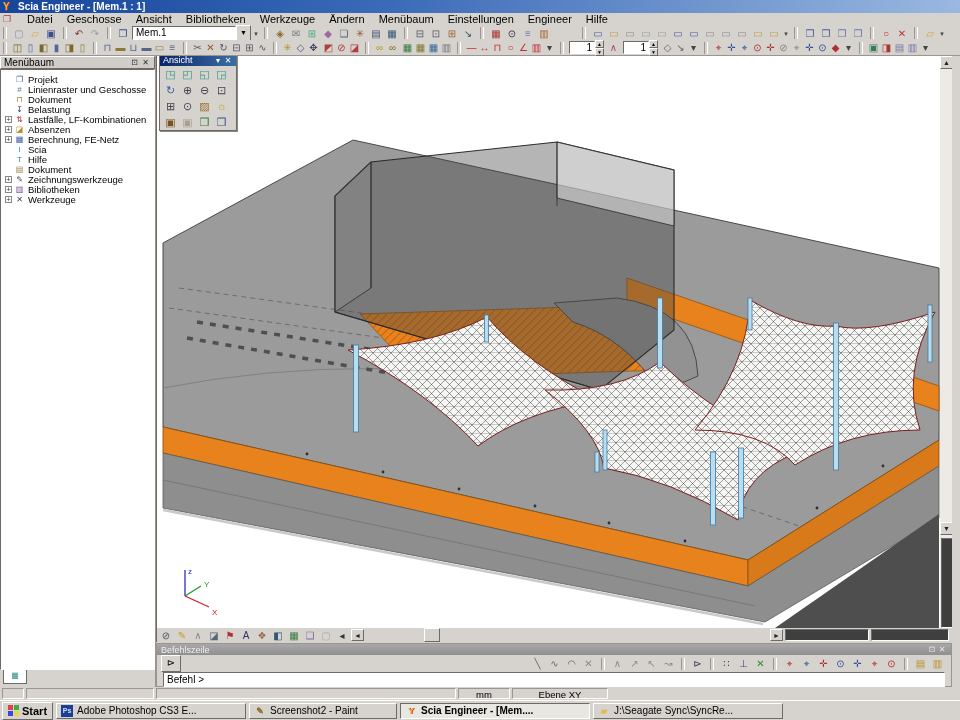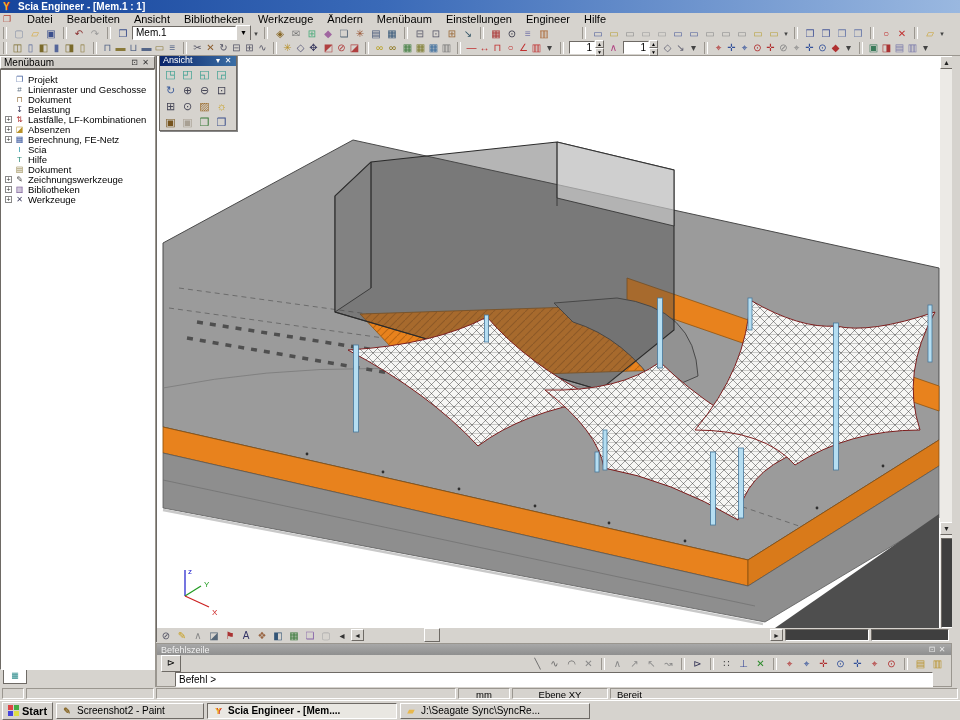--- a/index.html
+++ b/index.html
@@ -64,21 +64,21 @@
   .pal-row .tbi{width:17px;height:14px;font-size:11px;}
   
   #cmdpanel{left:156px;top:643px;width:796px;height:44px;background:#d6d3ce;border:1px solid #9a968f;box-sizing:border-box;}
   #cmd-header{height:11px;background:linear-gradient(#a8a8a8,#8f8f8f);color:#f0f0f0;font-size:9px;display:flex;align-items:center;padding:0 4px;}
   #cmd-header .sp{flex:1;}
   #cmd-header .hbtn{width:10px;text-align:center;color:#e8e8e8;font-size:8px;}
   #cmd-toolrow{height:17px;display:flex;align-items:center;padding:0 4px;}
   #cmd-toolrow .pointer-btn{width:18px;height:15px;background:#d6d3ce;border:1px solid;border-color:#fff #6e6a65 #6e6a65 #fff;font-size:10px;text-align:center;line-height:14px;}
   #cmd-icons{margin-left:auto;display:flex;align-items:center;}
   #cmd-icons .tbi{width:17px;height:14px;}
-  #cmd-input-row{height:15px;display:flex;align-items:center;padding:0 18px;}
+  #cmd-input-row{height:15px;display:flex;align-items:center;padding:0 6px;}
   #cmd-input{flex:1;height:13px;background:#fff;border:1px solid;border-color:#6e6a65 #fff #fff #6e6a65;font-size:10px;line-height:13px;padding:0 3px;}
   
   #statusbar{left:0;top:687px;width:960px;height:13px;background:#d6d3ce;display:flex;align-items:center;gap:2px;padding:0 2px;box-sizing:border-box;}
   .st-panel{height:11px;border:1px solid;border-color:#9a968f #fff #fff #9a968f;font-size:9.5px;line-height:11px;padding:0 6px;box-sizing:border-box;}
   .st-0{width:22px;}.st-1{width:128px;}.st-2{width:300px;}.st-3{width:52px;text-align:center;}.st-4{width:96px;text-align:center;}.st-5{flex:1;}
   
   #taskbar{left:0;top:700px;width:960px;height:20px;background:#d6d3ce;border-top:1px solid #fff;display:flex;align-items:center;gap:3px;padding:0 2px;box-sizing:border-box;}
   #start-btn{height:16px;display:flex;align-items:center;gap:3px;padding:0 5px;background:#d6d3ce;border:1px solid;border-color:#fff #6e6a65 #6e6a65 #fff;font-weight:bold;font-size:11px;}
   .winflag{display:grid;grid-template-columns:5px 5px;grid-template-rows:5px 5px;gap:1px;}
   .winflag i{display:block;}
@@ -97,21 +97,21 @@
 
 <div id="titlebar" class="abs">
   <span id="app-logo">Y</span>
   <span>Scia Engineer - [Mem.1 : 1]</span>
 </div>
 
 <div id="menubar" class="abs">
   <span id="mdi-doc-icon">❐</span>
   <span id="menu-items" style="display:flex;">
       <span class="menu-item">Datei</span>
-      <span class="menu-item">Bearbeiten</span>
+      <span class="menu-item">Geschosse</span>
       <span class="menu-item">Ansicht</span>
       <span class="menu-item">Bibliotheken</span>
       <span class="menu-item">Werkzeuge</span>
       <span class="menu-item">Ändern</span>
       <span class="menu-item">Menübaum</span>
       <span class="menu-item">Einstellungen</span>
       <span class="menu-item">Engineer</span>
       <span class="menu-item">Hilfe</span>
     </span>
 </div>
@@ -608,34 +608,37 @@
     </div>
   </div>
 </div>
 
 <div id="statusbar" class="abs">
     <span class="st-panel st-0"></span>
     <span class="st-panel st-1"></span>
     <span class="st-panel st-2"></span>
     <span class="st-panel st-3">mm</span>
     <span class="st-panel st-4">Ebene XY</span>
-    <span class="st-panel st-5">Bereit</span>
   </div>
 
 <div id="taskbar" class="abs">
   <div id="start-btn">
     <span class="winflag">
       <i style="background:#d44;"></i>
         <i style="background:#4a4;"></i>
         <i style="background:#44d;"></i>
         <i style="background:#dd4;"></i>
     </span>
     <span>Start</span>
   </div>
   <span id="task-buttons" style="display:flex;gap:3px;">
+      <span class="task-btn">
+        <span class="task-ico ico-ps">Ps</span>
+        <span>Adobe Photoshop CS3 E...</span>
+      </span>
       <span class="task-btn w2">
         <span class="task-ico ico-paint">✎</span>
         <span>Screenshot2 - Paint</span>
       </span>
       <span class="task-btn active">
         <span class="task-ico ico-scia">Y</span>
         <span>Scia Engineer - [Mem....</span>
       </span>
       <span class="task-btn">
         <span class="task-ico ico-folder">▰</span>

